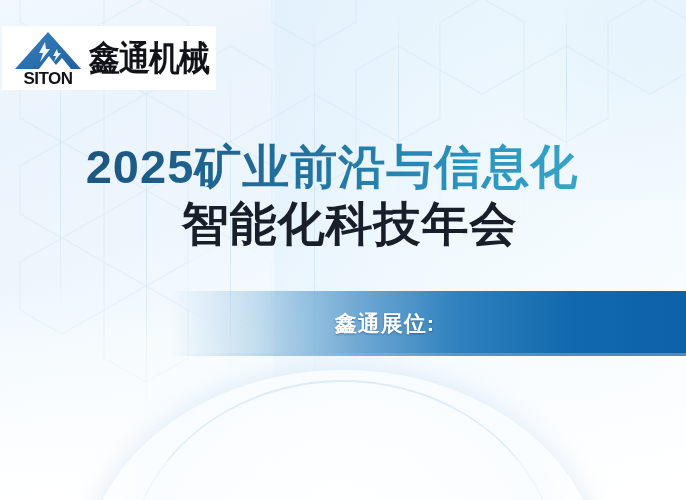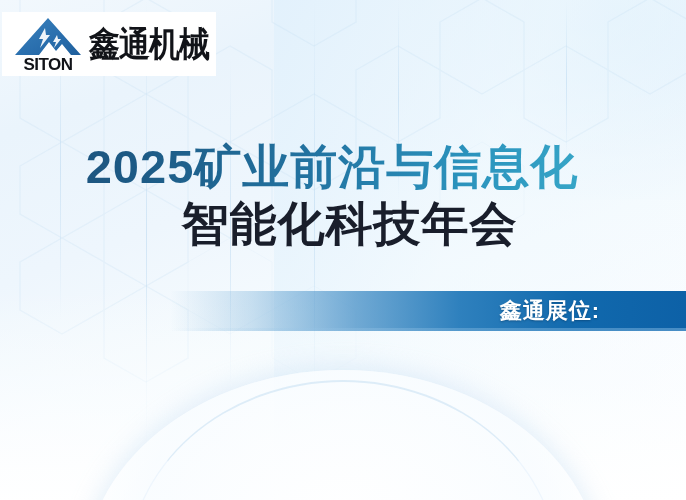--- a/index.html
+++ b/index.html
@@ -74,21 +74,21 @@
   .vline {
     position: absolute;
     width: 1px;
     background: linear-gradient(to bottom, rgba(186,216,240,0.0), rgba(186,216,240,0.55), rgba(186,216,240,0.0));
   }
 
   
   .logo-box {
     position: absolute;
     left: 2px;
-    top: 12px;
+    top: 26px;
     width: 214px;
     height: 64px;
     background: #ffffff;
     display: flex;
     align-items: center;
     padding-left: 10px;
     box-sizing: border-box;
   }
   .logo-mark {
     width: 72px;
@@ -141,31 +141,31 @@
     margin-top: 5px;
     padding-left: 35px;
   }
 
   
   .booth-banner {
     position: absolute;
     left: 170px;
     top: 291px;
     right: 0;
-    height: 40px;
+    height: 65px;
     background: linear-gradient(to right,
         rgba(96,160,208,0.0) 0%,
         rgba(88,157,207,0.30) 16%,
         rgba(63,139,196,0.72) 36%,
         rgba(36,122,186,0.95) 56%,
         #1169ad 78%,
         #0d61a7 100%);
     display: flex;
     align-items: center;
-    justify-content: flex-end;
+    justify-content: center;
     padding-right: 86px;
     box-sizing: border-box;
   }
   .booth-banner::after {
     content: "";
     position: absolute;
     left: 0; right: 0; bottom: 0;
     height: 3px;
     background: linear-gradient(to right, rgba(255,255,255,0) 0%, rgba(150,196,230,0.35) 40%, rgba(120,178,222,0.55) 100%);
   }

